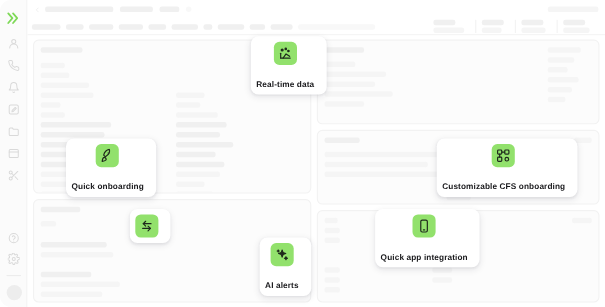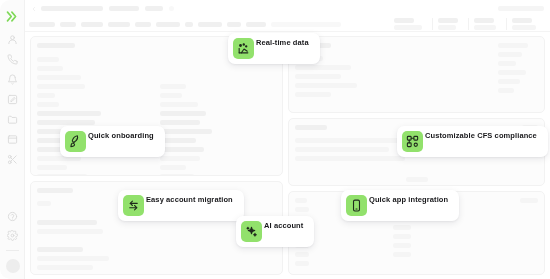--- a/index.html
+++ b/index.html
@@ -163,28 +163,29 @@
     overflow: hidden;
   }
   .row { display: flex; gap: 6px; }
   .stack { display: flex; flex-direction: column; gap: 4px; }
   .half { flex: 1; }
 
   
   .chip {
     position: absolute;
     display: flex;
-    align-items: flex-start;
-    gap: 2px;
+    align-items: center;
+    gap: 13px;
     background: #ffffff;
     border-radius: 7px;
     padding: 5px 11px 5px 5px;
     box-shadow: 0 2px 7px rgba(17,24,39,.09), 0 1px 2px rgba(17,24,39,.05);
     white-space: nowrap;
     z-index: 5;
+    flex-direction: column;
   }
   .chip-ico {
     width: 21px;
     height: 21px;
     border-radius: 5px;
     background: #92e16c;
     display: flex;
     align-items: center;
     justify-content: center;
     flex: none;
@@ -461,21 +462,21 @@
       <span class="chip-ico">
         <svg width="13" height="13" viewBox="0 0 24 24" fill="none" stroke="#1f2a1c" stroke-width="2" stroke-linecap="round" stroke-linejoin="round">
           <rect x="2.5" y="2.5" width="7" height="7" rx="1.5"></rect>
           <rect x="14.5" y="2.5" width="7" height="7" rx="1.5"></rect>
           <rect x="2.5" y="14.5" width="7" height="7" rx="1.5"></rect>
           <circle cx="18" cy="18" r="3"></circle>
           <path d="M9.5 6h5"></path>
             <path d="M6 9.5v5"></path>
         </svg>
       </span>
-      <span class="chip-label">Customizable CFS compliance</span>
+      <span class="chip-label">Customizable CFS onboarding</span>
     </div>
 
     <div class="chip" style="left:35px;top:126px">
       <span class="chip-ico">
         <svg width="13" height="13" viewBox="0 0 24 24" fill="none" stroke="#1f2a1c" stroke-width="2" stroke-linecap="round" stroke-linejoin="round">
           <path d="M5.5 15.5c-1.5 1.5-2 6-2 6s4.5-.5 6-2c.9-.9.9-2.3 0-3.2s-3.1-1.7-4 -.8z"></path>
           <path d="M9 14l-3-3c1-4 4-8.5 9.5-9.5 1 3.5-.5 8-4.5 10.5z"></path>
           <path d="M13.5 7.5l.01 0"></path>
         </svg>
       </span>
@@ -484,38 +485,37 @@
 
     <div class="chip" style="left:93px;top:190px">
       <span class="chip-ico">
         <svg width="13" height="13" viewBox="0 0 24 24" fill="none" stroke="#1f2a1c" stroke-width="2" stroke-linecap="round" stroke-linejoin="round">
           <path d="M19 8H6"></path>
             <path d="M10 4L6 8l4 4"></path>
           <path d="M5 16h13"></path>
             <path d="M14 12l4 4-4 4"></path>
         </svg>
       </span>
-      <span class="chip-label">Easy account migration</span>
     </div>
 
     <div class="chip" style="left:316px;top:190px">
       <span class="chip-ico">
         <svg width="13" height="13" viewBox="0 0 24 24" fill="none" stroke="#1f2a1c" stroke-width="2" stroke-linecap="round" stroke-linejoin="round">
           <rect x="6.5" y="2" width="11" height="20" rx="2.5"></rect>
           <path d="M11 18.5h2"></path>
         </svg>
       </span>
       <span class="chip-label">Quick app integration</span>
     </div>
 
     <div class="chip" style="left:211px;top:216px">
       <span class="chip-ico">
         <svg width="13" height="13" viewBox="0 0 24 24" fill="none" stroke="#1f2a1c" stroke-width="1.9" stroke-linecap="round" stroke-linejoin="round">
           <path d="M12 4.2l1.6 4.4 4.4 1.6-4.4 1.6L12 16.2l-1.6-4.4L6 10.2l4.4-1.6z" fill="#1f2a1c"></path>
           <path d="M18.4 15.4l.7 1.9 1.9.7-1.9.7-.7 1.9-.7-1.9-1.9-.7 1.9-.7z" fill="#1f2a1c"></path>
           <path d="M5.4 4.1l.5 1.3 1.3.5-1.3.5-.5 1.3-.5-1.3L3.6 5.9l1.3-.5z" fill="#1f2a1c"></path>
         </svg>
       </span>
-      <span class="chip-label">AI account</span>
+      <span class="chip-label">AI alerts</span>
     </div>
 
   </div>
 </div>
 
 </body></html>

